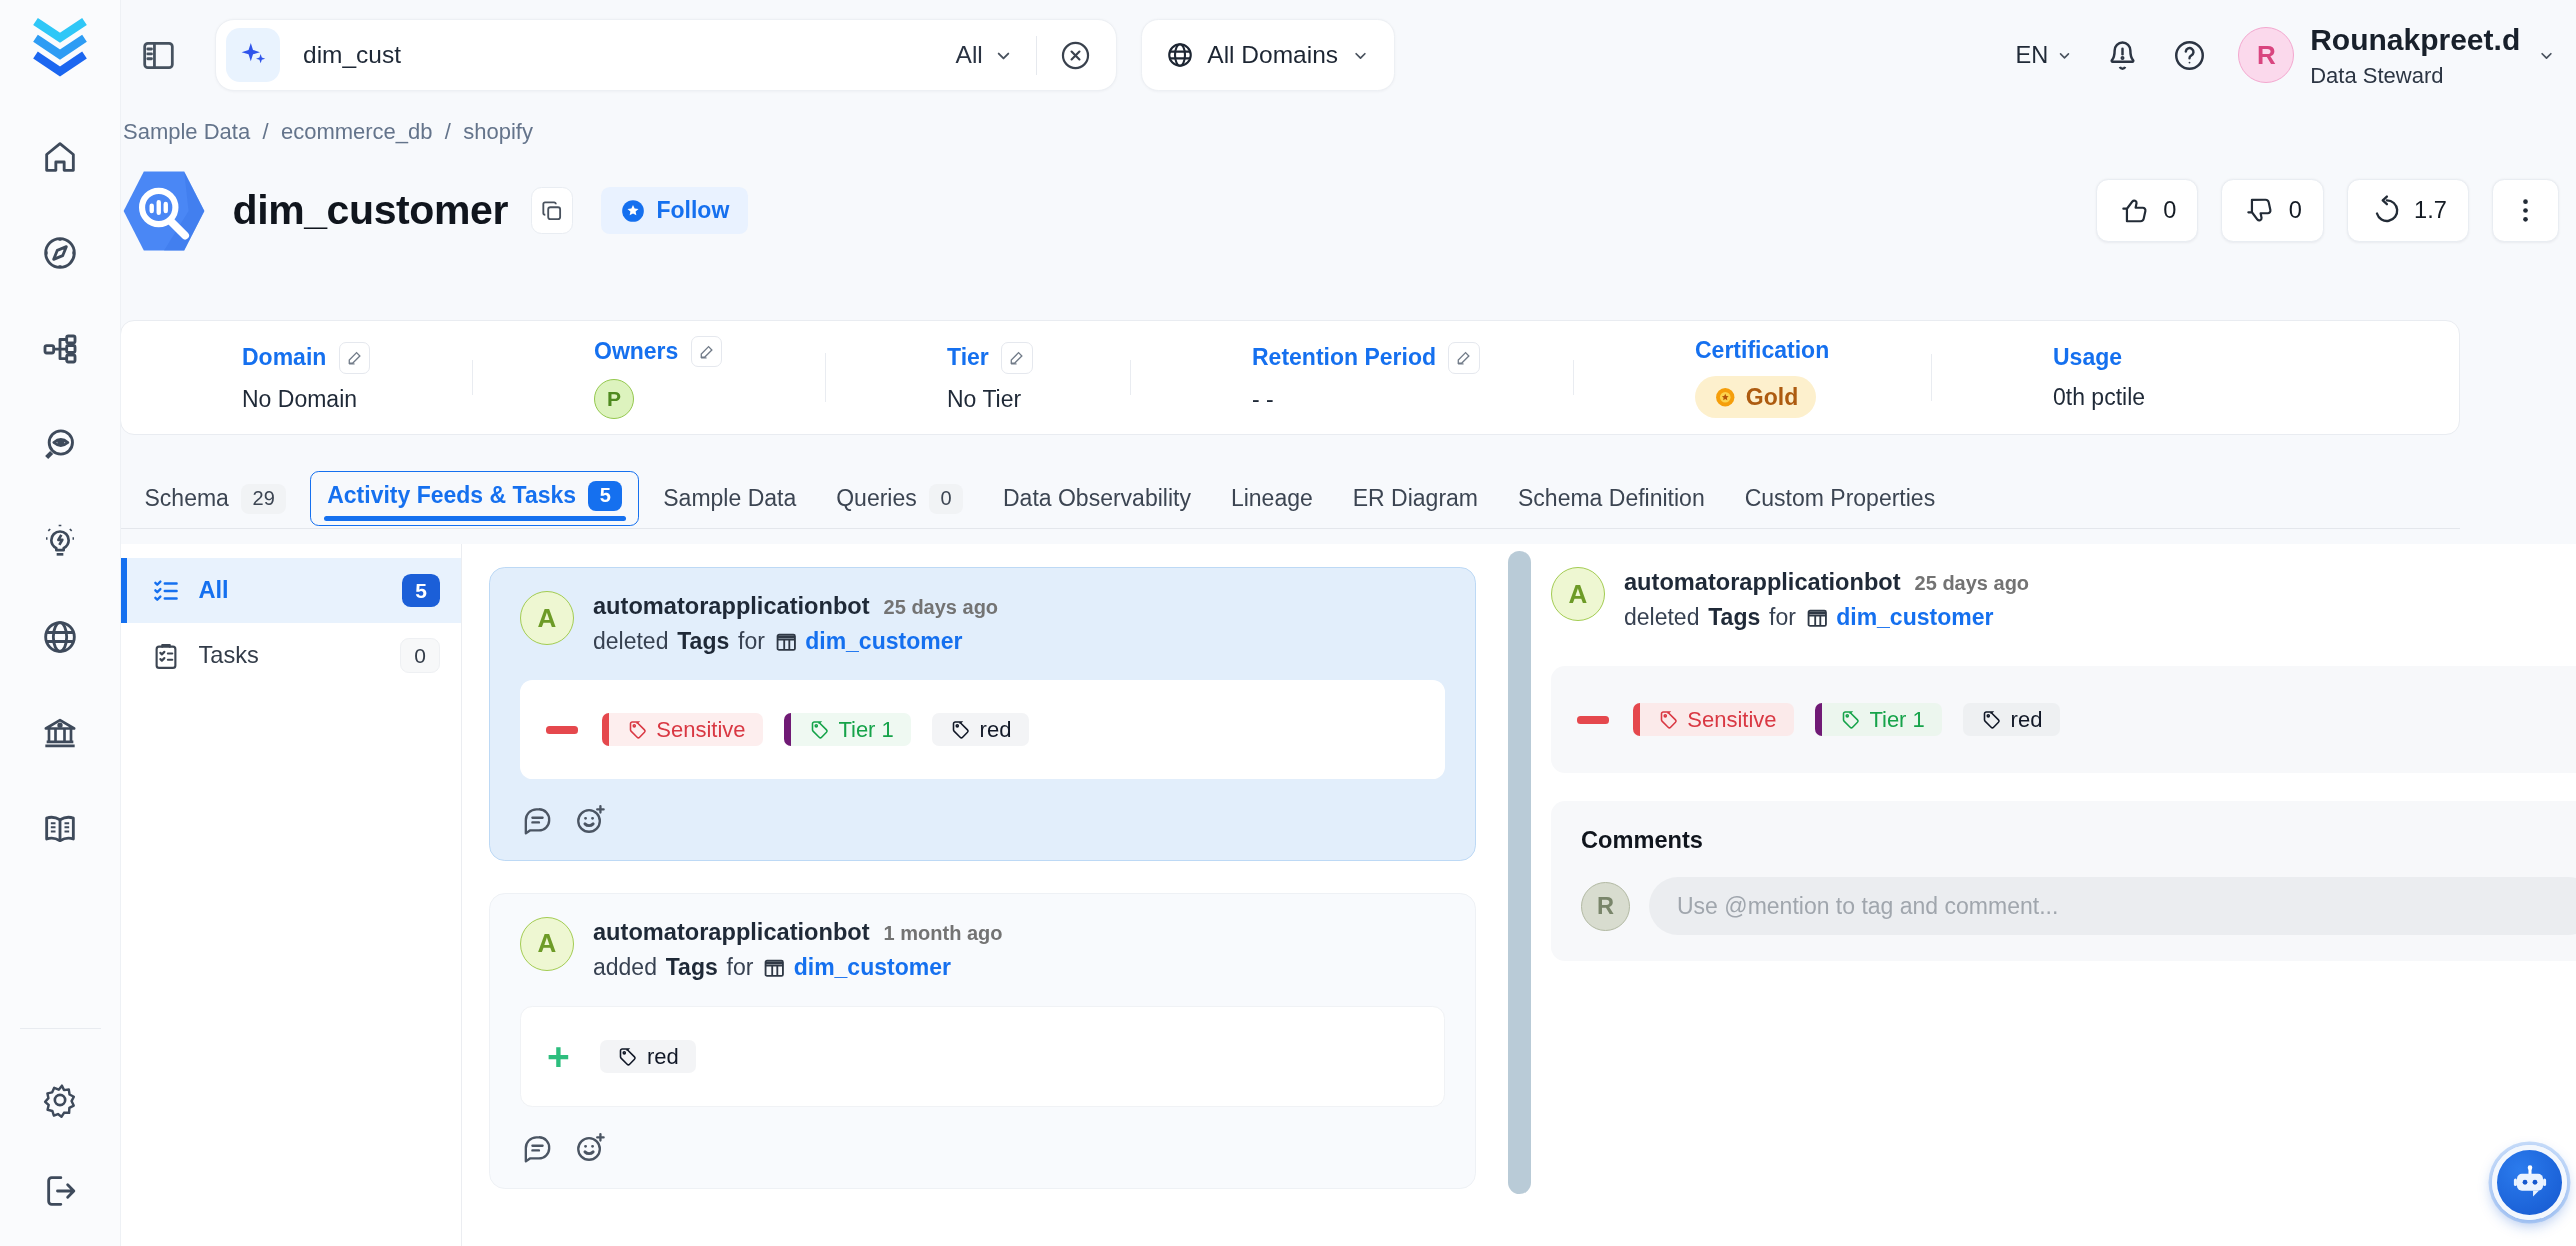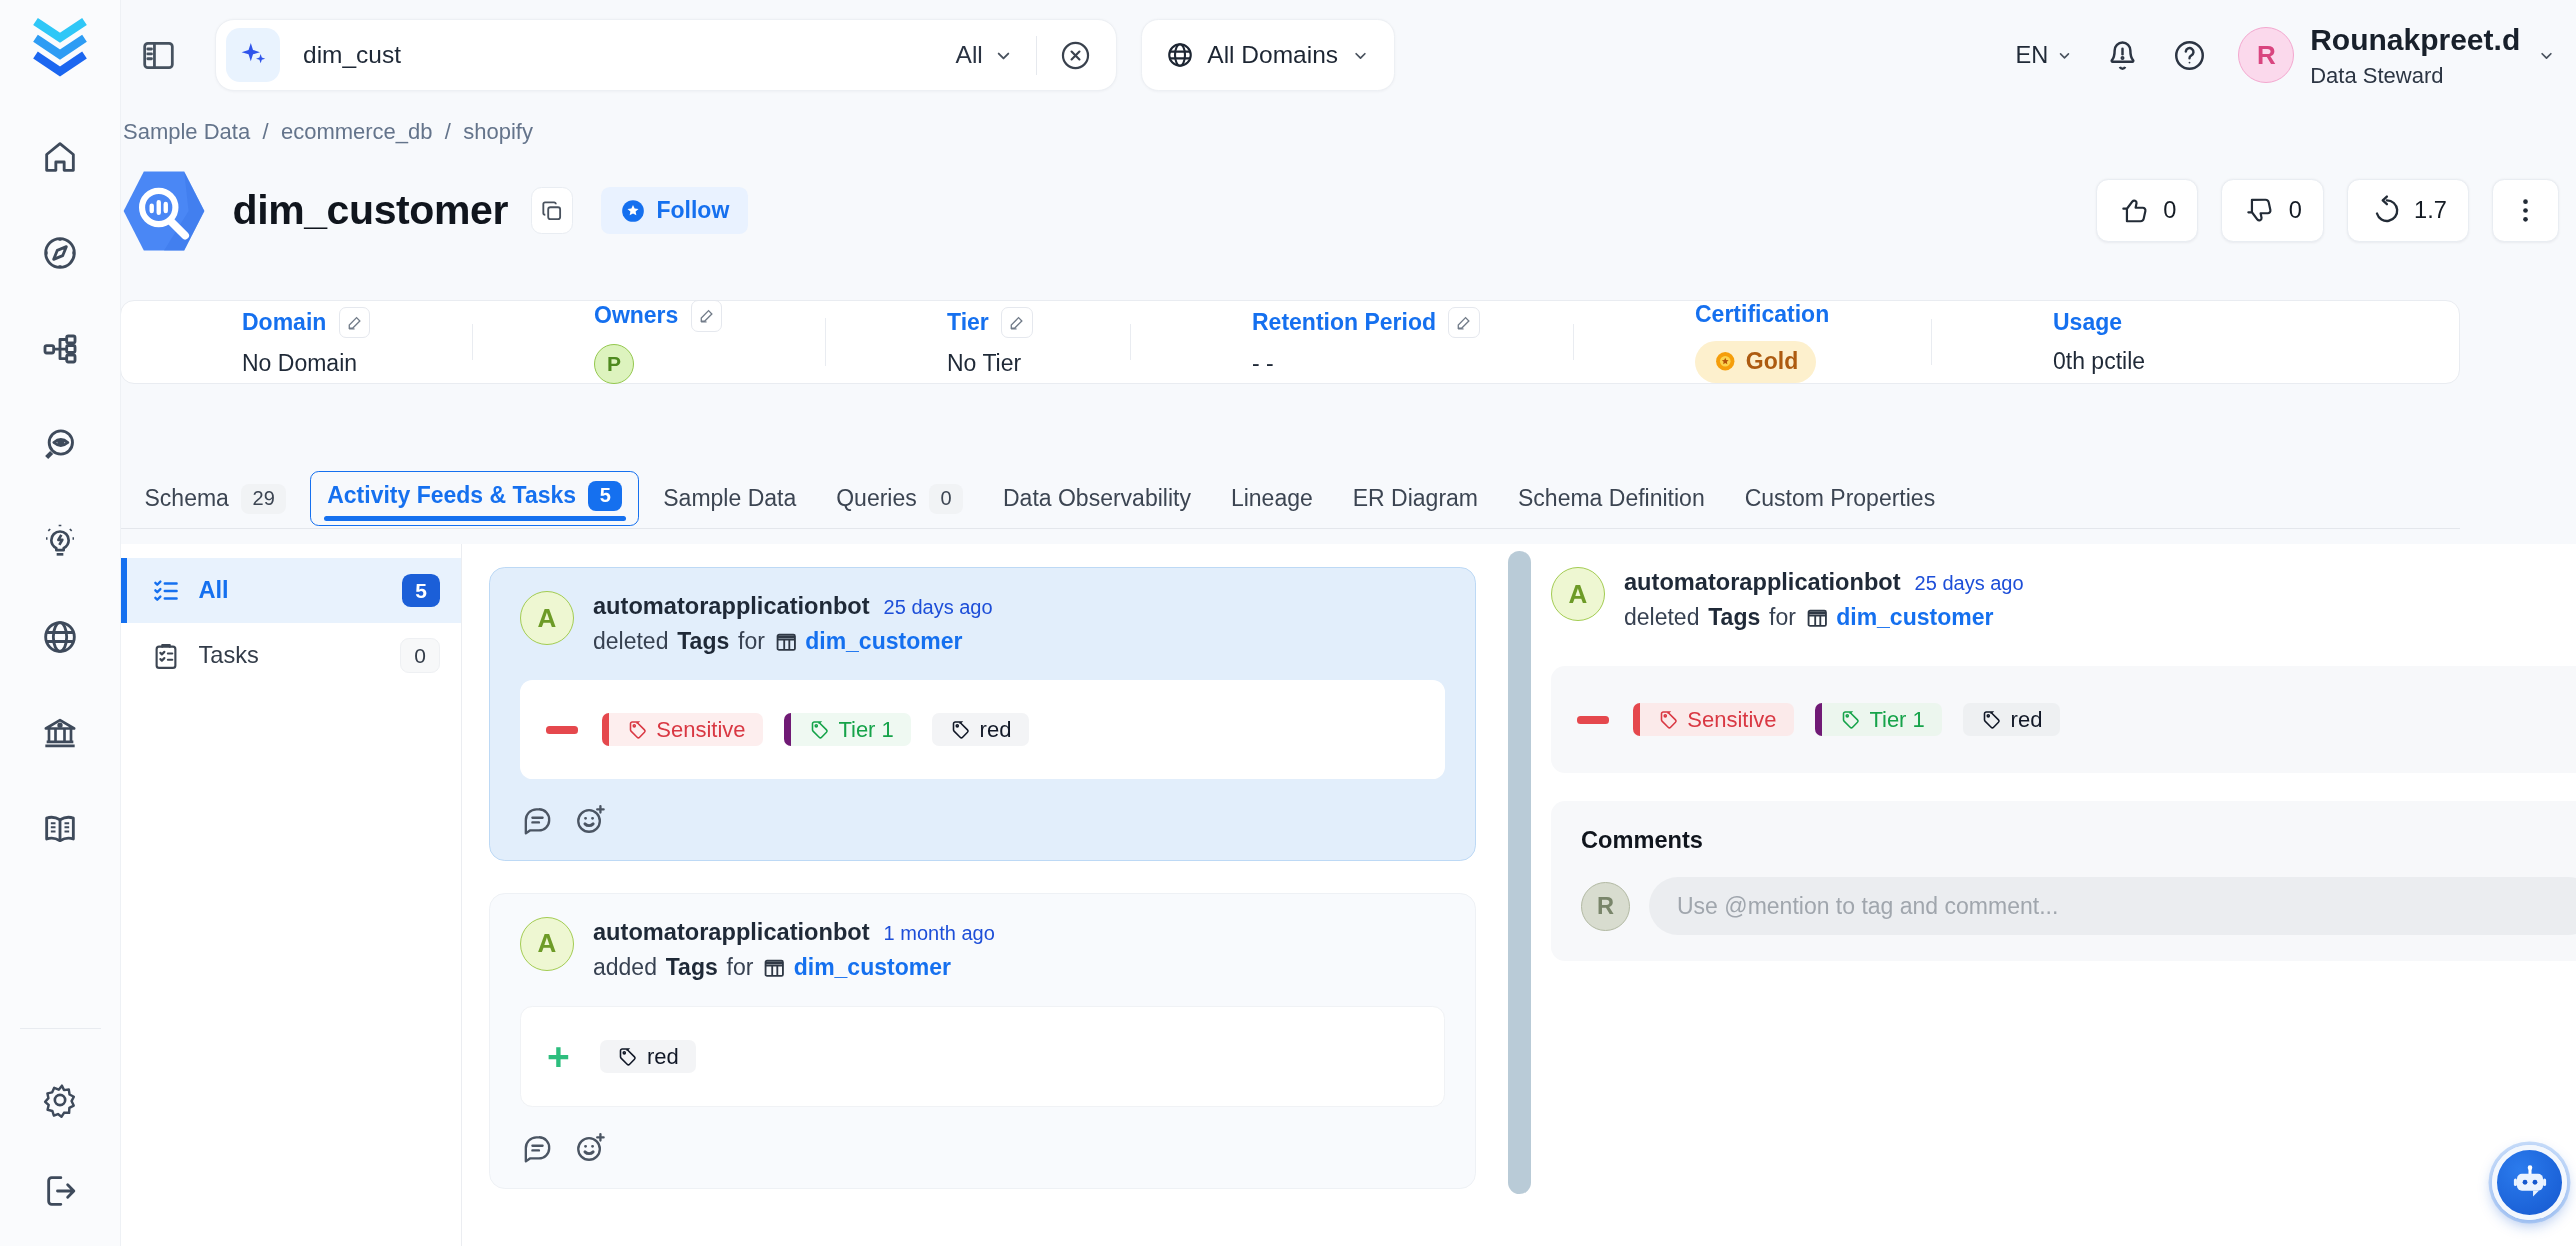--- a/index.html
+++ b/index.html
@@ -58,21 +58,21 @@
   .follow-btn { margin-left:28px; height:47px; background:#e9f2ff; border-radius:8.8px;
     display:flex; align-items:center; gap:10.5px; padding:0 19px; color:#1570ef;
     font-size:23px; font-weight:bold; cursor:pointer; }
   .title-actions { margin-left:auto; display:flex; gap:23px; }
   .act-btn { height:63px; min-width:54px; background:#fff; border:0.9px solid #e9edf2; border-radius:12.3px;
     display:flex; align-items:center; justify-content:center; gap:12.3px; padding:0 21px;
     font-size:23.6px; color:#141b24; cursor:pointer; box-shadow:0 0.9px 2.6px rgba(16,24,40,.06); }
   .act-btn .svgi { width:33px; height:33px; color:#222b36; }
 
   
-  .metacard { position:absolute; left:120px; top:300px; width:2340px; height:84px;
+  .metacard { position:absolute; left:120px; top:320px; width:2340px; height:115px;
     background:#fff; border:0.9px solid #e9ecf1; border-radius:14px; display:flex;align-items:center; }
   .mcell { position:relative; display:flex; flex-direction:column; justify-content:center; padding-left:121px; }
   .mcell:not(:last-child)::after { content:''; position:absolute; right:0; top:17.5px; bottom:17.5px; width:0.9px; background:#e9ecf1; }
   .mlabel { display:flex; align-items:center; gap:12.3px; font-size:23px; font-weight:bold; color:#1570ef; }
   .editbtn { width:31.5px; height:31.5px; border:0.9px solid #e5e8ee; border-radius:7px; background:#fff;
     display:flex; align-items:center; justify-content:center; color:#717b88; cursor:pointer; }
   .mvalue { margin-top:12.3px; font-size:23px; color:#1f2937; display:flex; align-items:center; }
   .avatar-owner { width:40px; height:40px; background:#ddf3be; border:1.8px solid #94c84e; color:#4e8a1f; font-size:21px; }
   .goldpill { display:inline-flex; align-items:center; gap:8.8px; height:42px; padding:0 17.5px;
     background:#fdf0cd; border-radius:21px; color:#ad5b10; font-size:23px; font-weight:bold; }
@@ -103,21 +103,21 @@
   .fnav-item.active .fbadge { background:#1b5fd8; color:#fff; font-weight:bold; }
 
   .feedlist { position:absolute; left:368px; top:23px; width:987px; bottom:0; overflow:hidden; }
   .card { border-radius:15.8px; padding:23px 30px; margin-bottom:31.5px; }
   .card.selected { background:#e2eefb; border:0.9px solid #bdd9f5; }
   .card.plain { background:#f8fafd; border:0.9px solid #eef1f5; }
   .card-head { display:flex; }
   .avatar-feed { width:54px; height:54px; background:#eef7d2; border:1.8px solid #a3cc52; color:#6d9b27; font-size:26px; flex:none; }
   .head-text { margin-left:19px; line-height:1.35; }
   .fname { font-size:23.6px; font-weight:bold; color:#1f2937; }
-  .ftime { font-size:20px; color:#1d4ed8; margin-left:14px; font-weight:normal; }
+  .ftime { font-size:20px; color:#737373; margin-left:14px; font-weight:bold; }
   .factionline { margin-top:3.5px; font-size:23px; color:#374151; display:flex; align-items:center; gap:8.8px; }
   .factionline b { color:#1f2937; }
   .entlink { color:#1570ef; font-weight:bold; cursor:pointer; display:inline-flex; align-items:center; gap:7px; }
   .tbl-ic { width:24.5px; height:24.5px; color:#2f3845; }
   .changebox { margin-top:23px; background:#fff; border-radius:12.3px; padding:33px 26px;
     display:flex; align-items:center; gap:21px; }
   .card.plain .changebox { border:0.9px solid #f0f2f5; }
   .minus-glyph { width:31.5px; height:7.9px; background:#e5484d; border-radius:3.5px; flex:none; margin-right:3.5px; }
   .plus-glyph { color:#2dbe7e; font-size:39px; font-weight:bold; line-height:31.5px; margin-right:8.8px; }
   .tagpill { display:inline-flex; align-items:center; gap:8.8px; height:33px; padding:0 17.5px;

